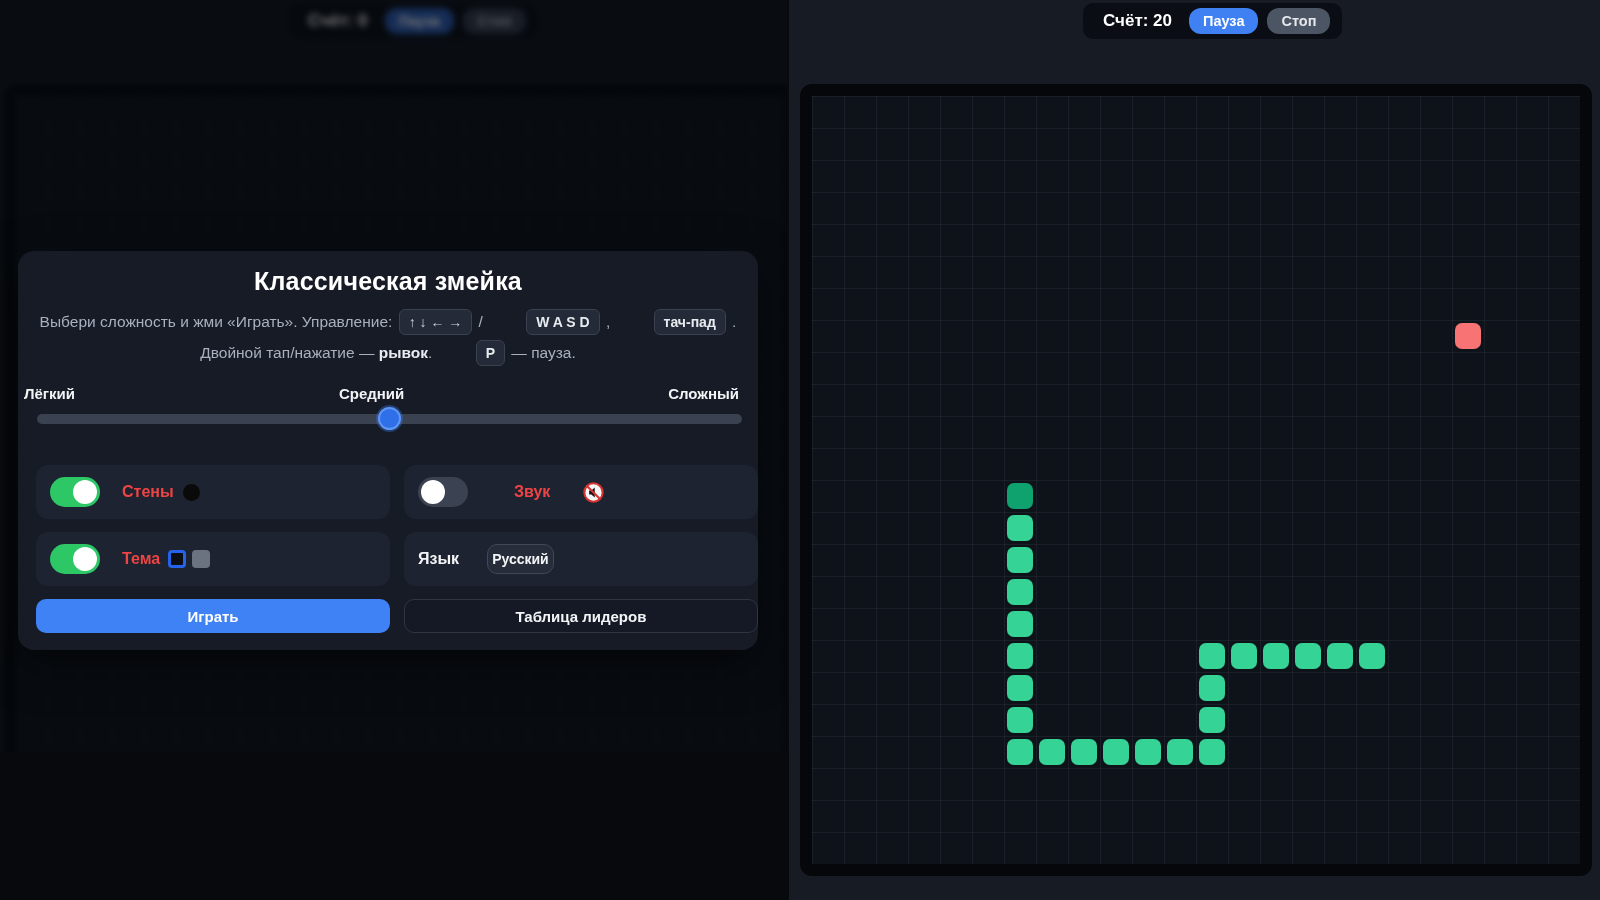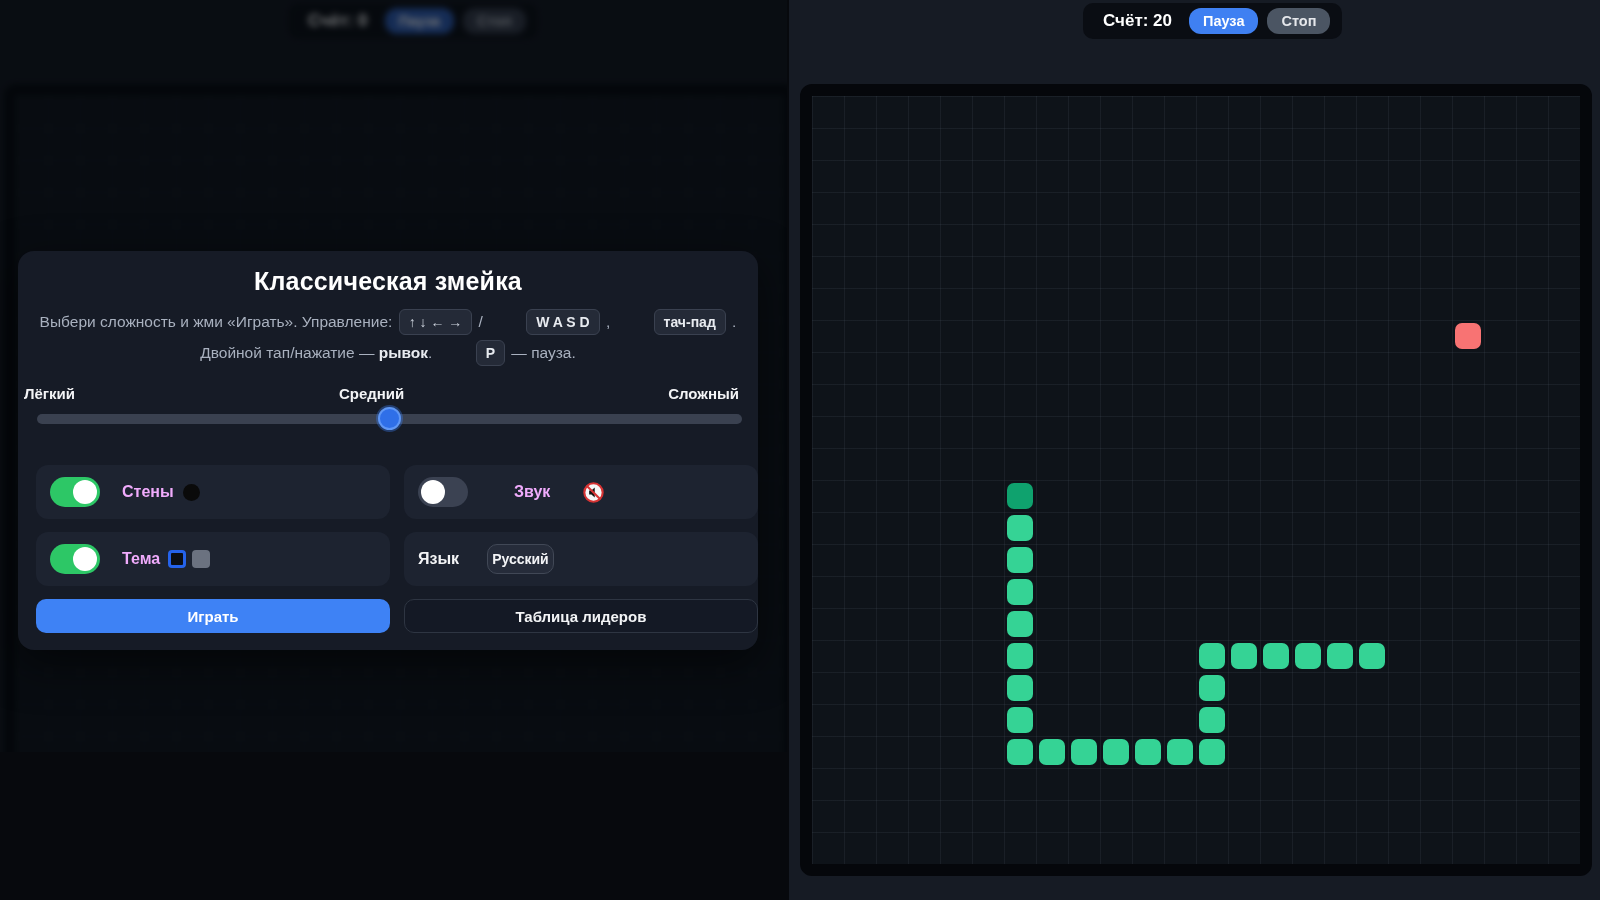--- a/index.html
+++ b/index.html
@@ -53,21 +53,21 @@
 
   .diff-labels { position:absolute; left:6px; top:134px; width:715px; display:flex;
     justify-content:space-between; color:#f3f4f6; font-size:15px; font-weight:bold; }
   .slider-track { position:absolute; left:19px; top:163px; width:705px; height:10px;
     background:#3a4150; border-radius:6px; }
   .slider-thumb { position:absolute; left:341px; top:-7px; width:23px; height:23px; border-radius:50%;
     background:#2f6fe8; border:2px solid #5f97f5; box-shadow:0 0 0 2px rgba(59,130,246,0.35); }
 
   .row { position:absolute; height:54px; background:#1d2330; border-radius:12px;
     display:flex; align-items:center; padding-left:14px; }
-  .row-label { color:#f0abfc; font-size:16px; font-weight:bold; margin-left:22px; }
+  .row-label { color:#ef4444; font-size:16px; font-weight:bold; margin-left:22px; }
   .toggle { position:relative; width:50px; height:30px; border-radius:15px; cursor:pointer; flex:none; }
   .toggle.on  { background:#2dc766; }
   .toggle.off { background:#3b4252; }
   .knob { position:absolute; top:3px; width:24px; height:24px; border-radius:50%; background:#ffffff; }
   .toggle.on  .knob { right:3px; }
   .toggle.off .knob { left:3px; }
 
   .walls-dot { width:17px; height:17px; border-radius:50%; background:#0a0a0a; margin-left:9px; }
   .swatch { width:18px; height:18px; border-radius:4px; margin-left:8px; cursor:pointer; }
   .swatch-dark  { background:#0b0e14; border:3px solid #2563eb; }

